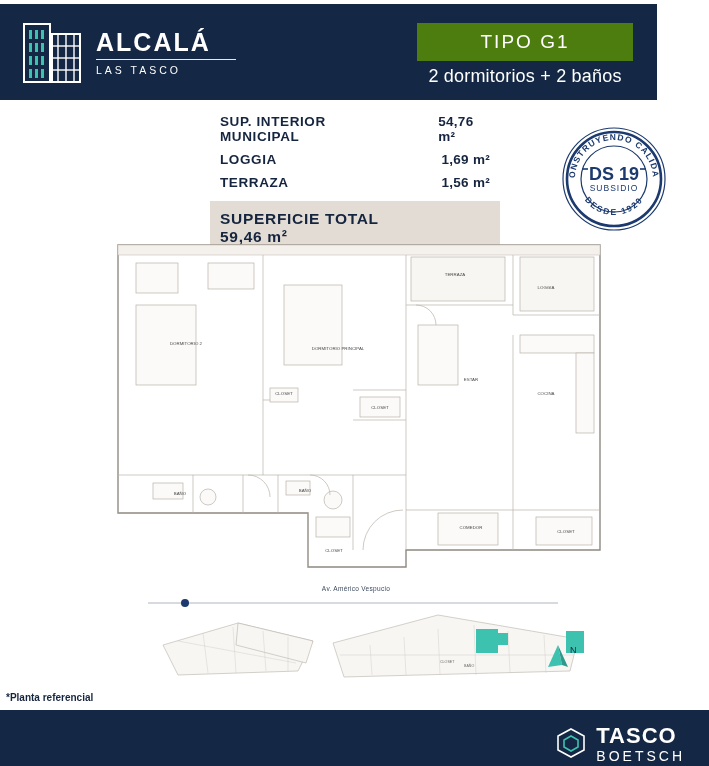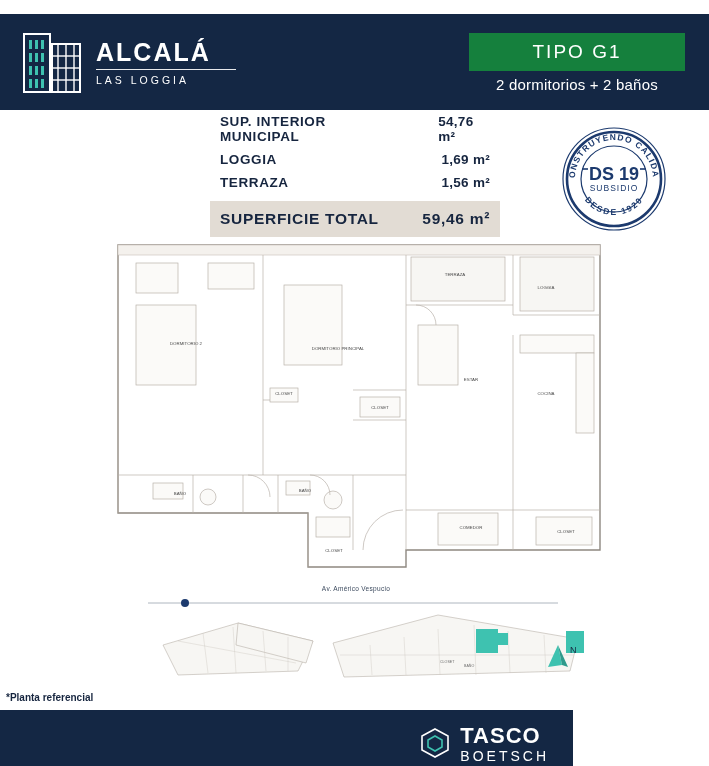--- a/index.html
+++ b/index.html
@@ -6,21 +6,21 @@
   body{
     width:709px;height:766px;
     background:#ffffff;
     font-family:"Liberation Sans", sans-serif;
     color:#16253f;
     position:relative;
     overflow:hidden;
   }
   
   .header{
-    position:absolute;left:0;top:14px;width:709px;height:96px;
+    position:absolute;left:0;top:4px;width:657px;height:96px;
     background:#142744;
   }
   .logo-wrap{
     position:absolute;left:22px;top:14px;display:flex;align-items:center;
   }
   .logo-mark{
     width:62px;height:68px;position:relative;
   }
   .logo-text{
     margin-left:12px;color:#ffffff;
@@ -29,41 +29,41 @@
     font-size:25px;letter-spacing:2px;font-weight:bold;line-height:26px;
   }
   .logo-sub{
     font-size:10.5px;letter-spacing:3px;margin-top:3px;
   }
   .logo-rule{
     height:1px;background:#ffffff;margin:4px 0 4px 0;width:140px;opacity:.9;
   }
   .tipo-badge{
     position:absolute;right:24px;top:19px;width:216px;height:38px;
-    background:#15803d;color:#ffffff;display:flex;align-items:center;justify-content:center;
+    background:#4d7c0f;color:#ffffff;display:flex;align-items:center;justify-content:center;
     font-size:19px;letter-spacing:2px;
   }
   .tipo-sub{
     position:absolute;right:24px;top:62px;width:216px;text-align:center;
-    color:#ffffff;font-size:15px;letter-spacing:.2px;
+    color:#ffffff;font-size:18px;letter-spacing:.2px;
   }
   
   .specs{
     position:absolute;left:210px;top:110px;width:290px;
   }
   .spec-row{
     display:flex;justify-content:space-between;align-items:flex-start;
     padding:4px 10px 4px 10px;
     font-size:13.5px;letter-spacing:.6px;font-weight:bold;color:#16253f;
   }
   .spec-row .val{font-weight:bold;letter-spacing:.3px;padding-left:44px;}
   .spec-total{
     background:#e2dcd4;margin-top:7px;padding:9px 10px;
     display:flex;justify-content:space-between;align-items:flex-start;
-    font-size:15.5px;font-weight:bold;letter-spacing:.7px;
+    font-size:15.5px;font-weight:bold;letter-spacing:.7px;flex-direction:column;
   }
   
   .seal{
     position:absolute;right:42px;top:126px;width:106px;height:106px;
     border-radius:50%;
   }
   .seal svg{display:block;}
   
   .plan{
     position:absolute;left:108px;top:235px;width:496px;height:335px;
@@ -76,21 +76,21 @@
   .sitemap svg{display:block;}
   .street-label{
     position:absolute;left:0;top:0;width:496px;text-align:center;
     font-size:6.5px;color:#3c4a5e;letter-spacing:.3px;
   }
   .planta-note{
     position:absolute;left:6px;top:692px;font-size:10px;color:#16253f;font-weight:bold;
   }
   
   .footer{
-    position:absolute;left:0;top:710px;width:573px;height:56px;background:#142744;
+    position:absolute;left:0;top:710px;width:709px;height:56px;background:#142744;
   }
   .tasco{
     position:absolute;right:24px;top:16px;display:flex;align-items:center;color:#fff;
   }
   .tasco-name{font-size:22px;letter-spacing:1px;font-weight:bold;line-height:20px;}
   .tasco-sub{font-size:14px;letter-spacing:3px;margin-top:2px;}
 </style>
 </head>
 <body>
 
@@ -121,21 +121,21 @@
             <line x1="52" y1="16" x2="52" y2="64"></line>
           <line x1="30" y1="28" x2="58" y2="28"></line>
             <line x1="30" y1="40" x2="58" y2="40"></line>
             <line x1="30" y1="52" x2="58" y2="52"></line>
         </g>
       </svg>
     </div>
     <div class="logo-text">
       <div class="logo-title">ALCALÁ</div>
       <div class="logo-rule"></div>
-      <div class="logo-sub">LAS LOGGIA</div>
+      <div class="logo-sub">LAS TASCO</div>
     </div>
   </div>
 
   <div class="tipo-badge">TIPO G1</div>
   <div class="tipo-sub">2 dormitorios + 2 baños</div>
 </div>
 
 <div class="specs">
 
   <div class="spec-row">

